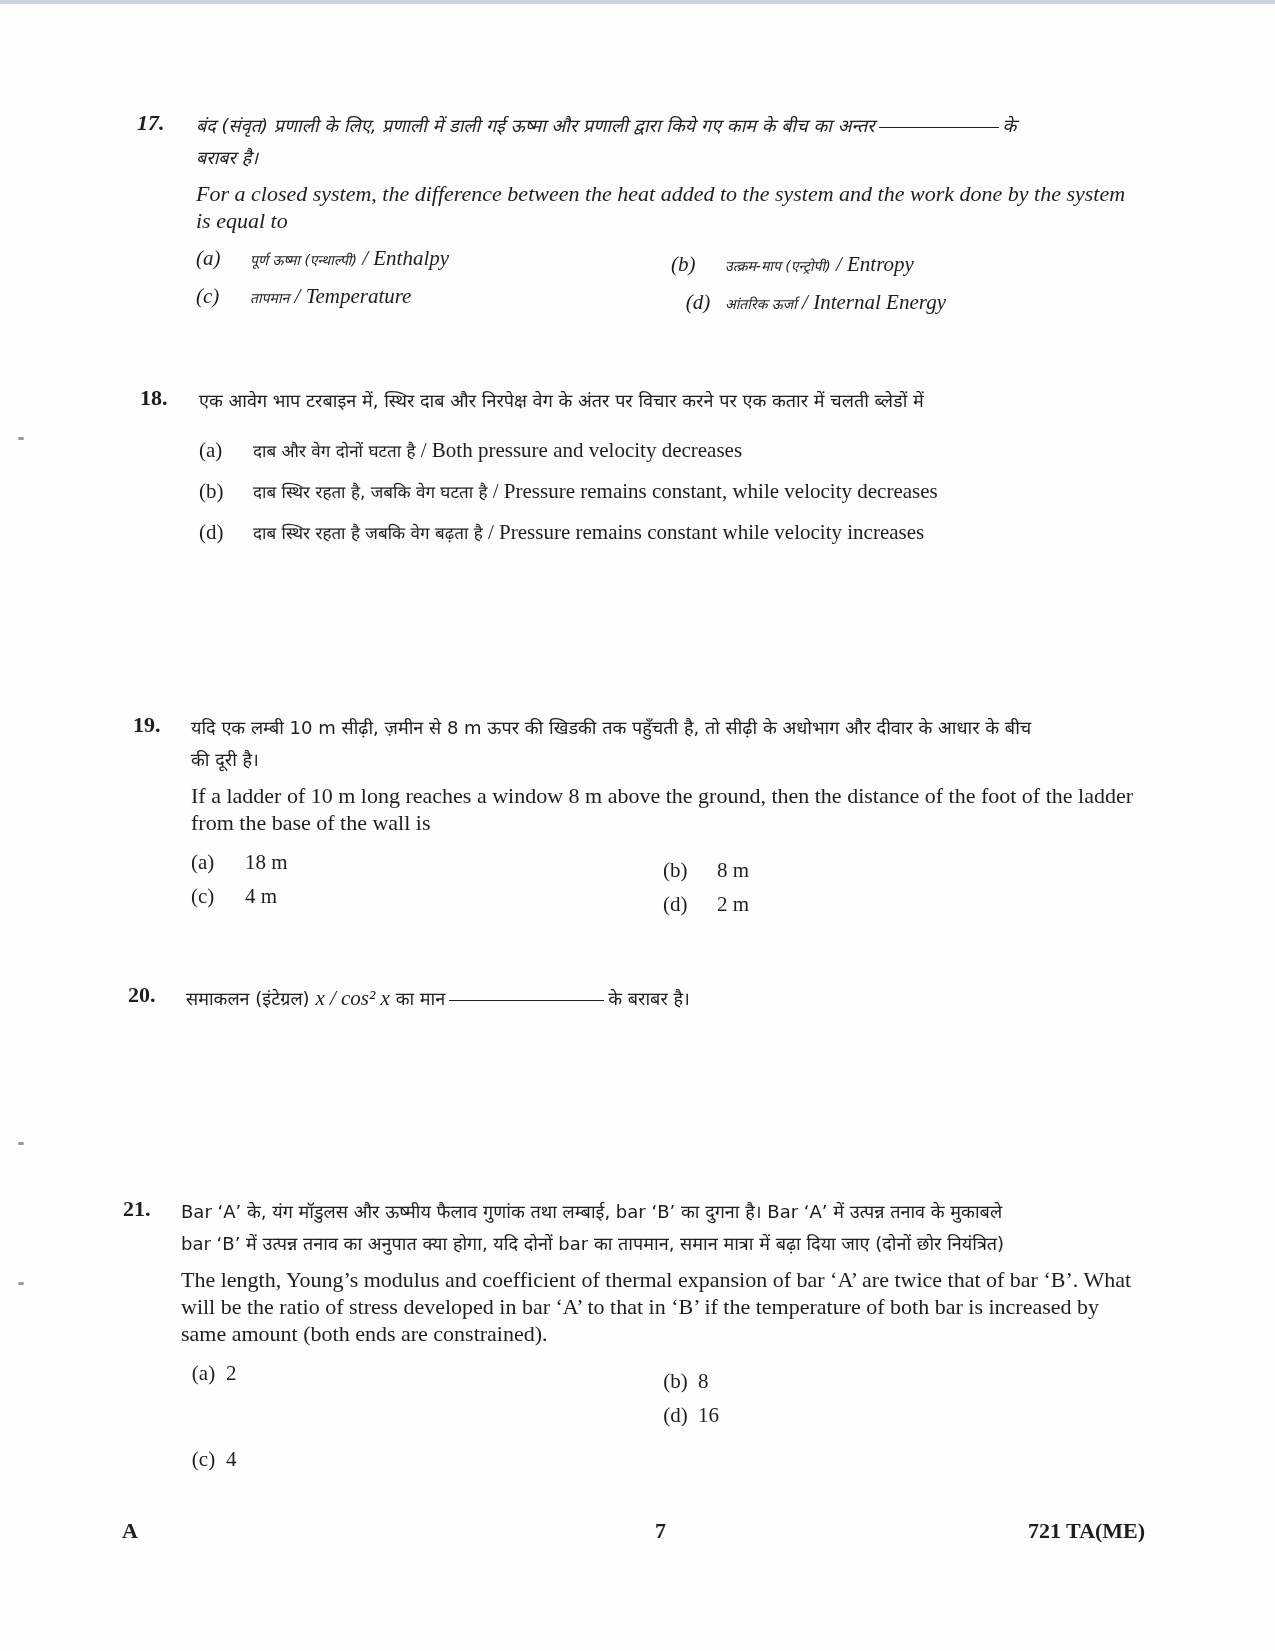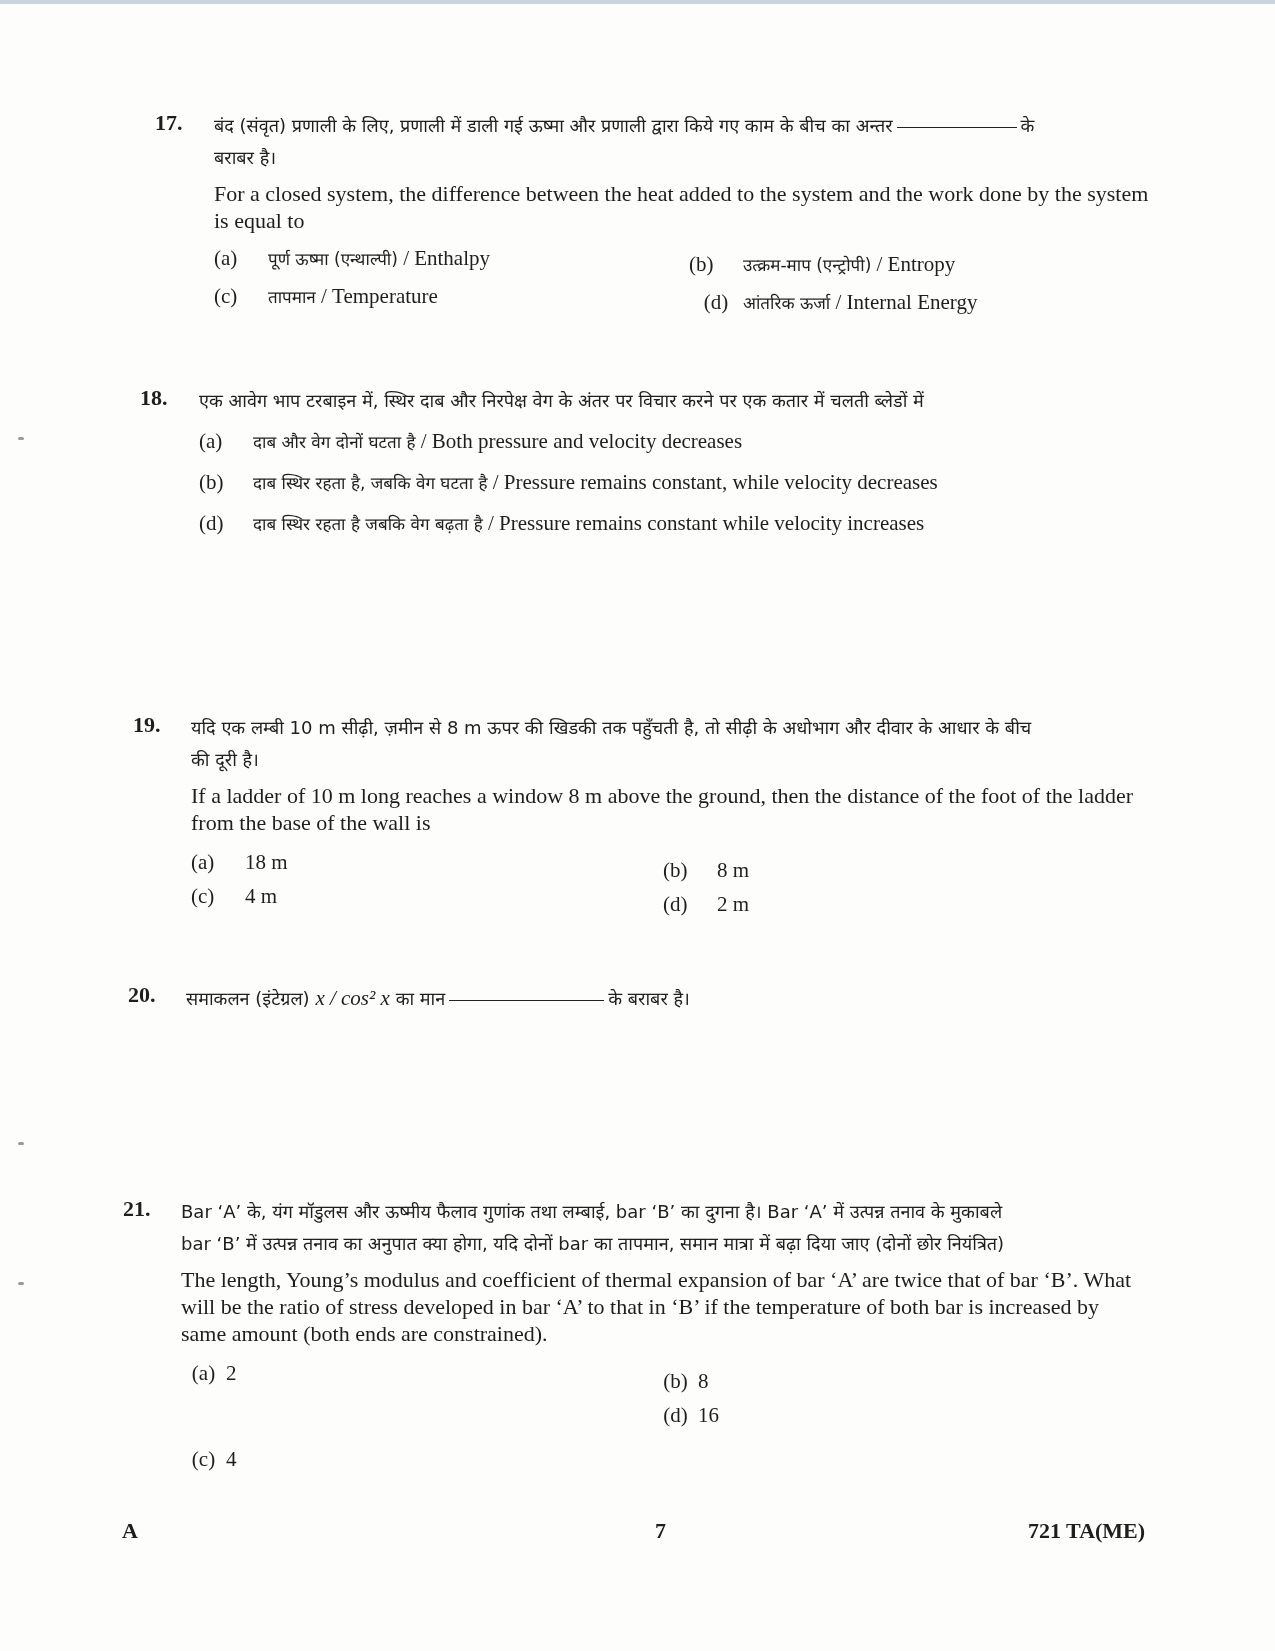--- a/index.html
+++ b/index.html
@@ -9,61 +9,61 @@
   }
   .page { position: absolute; left: 0; top: 0; width: 1275px; height: 1651px; }
   .topline { position: absolute; left: 0; top: 0; width: 1275px; height: 4px; background: #c8d4e0; }
   .q { position: absolute; }
   .qnum { position: absolute; left: 0; top: 0; font-weight: bold; font-size: 22px; }
   .hindi { font-family: "DejaVu Sans", "Liberation Sans", sans-serif; font-size: 18px; line-height: 32px; }
   .eng { font-size: 22px; line-height: 27px; margin-top: 6px; }
   .opts { position: relative; margin-top: 8px; }
   .opt { position: absolute; font-size: 21px; white-space: nowrap; }
   .opt .lbl { display: inline-block; width: 54px; }
-  .opt .hi { font-family: "DejaVu Sans", sans-serif; font-size: 17px; }
+  .opt .hi { font-family: "DejaVu Sans", sans-serif; font-size: 14px; }
   .optv { display: block; font-size: 21px; line-height: 40px; white-space: nowrap; }
   .optv .lbl { display: inline-block; width: 54px; }
   .optv .hi { font-family: "DejaVu Sans", sans-serif; font-size: 17px; }
   .math { font-style: italic; }
   .blank { display: inline-block; width: 120px; border-bottom: 1.5px solid #222; vertical-align: middle; margin: 0 4px; }
   .footer { position: absolute; top: 1518px; font-weight: bold; font-size: 22px; }
   .mark { position: absolute; width: 6px; height: 3px; background: #9a9a9a; border-radius: 2px; }
 </style>
 </head>
 <body>
 
 <div class="page">
   <div class="topline"></div>
 
   <div class="mark" style="left:18px;top:437px;"></div>
   <div class="mark" style="left:18px;top:1142px;"></div>
   <div class="mark" style="left:18px;top:1282px;"></div>
 
-  <div class="q" style="left:155px;top:110px;width:1000px;">
+  <div class="q" style="left:137px;top:110px;width:1000px;font-style:italic;">
     <span class="qnum">17.</span>
     <div style="margin-left:59px;">
       <div class="hindi">
         <span>बंद (संवृत) प्रणाली के लिए, प्रणाली में डाली गई ऊष्मा और प्रणाली द्वारा किये गए काम के बीच का अन्तर</span><span class="blank"></span><span>के</span>
         <br><span>बराबर है।</span>
       </div>
       <div class="eng" style="width:940px;">For a closed system, the difference between the heat added to the system and the work done by the system is equal to</div>
       <div class="opts" style="height:80px;">
         <div class="opt" style="left:0;top:4px;"><span class="lbl">(a)</span><span class="hi">पूर्ण ऊष्मा (एन्थाल्पी)</span> <span>/ Enthalpy</span></div>
         <div class="opt" style="left:475px;top:10px;"><span class="lbl">(b)</span><span class="hi">उत्क्रम-माप (एन्ट्रोपी)</span> <span>/ Entropy</span></div>
         <div class="opt" style="left:0;top:42px;"><span class="lbl">(c)</span><span class="hi">तापमान</span> <span>/ Temperature</span></div>
         <div class="opt" style="left:475px;top:48px;text-align:center;"><span class="lbl">(d)</span><span class="hi">आंतरिक ऊर्जा</span> <span>/ Internal Energy</span></div>
       </div>
     </div>
   </div>
 
   <div class="q" style="left:140px;top:385px;width:1010px;">
     <span class="qnum">18.</span>
     <div style="margin-left:59px;">
       <div class="hindi">एक आवेग भाप टरबाइन में, स्थिर दाब और निरपेक्ष वेग के अंतर पर विचार करने पर एक कतार में चलती ब्लेडों में</div>
-      <div class="opts" style="margin-top:4px;">
+      <div class="opts" style="margin-top:13px;">
         <div class="optv"><span class="lbl">(a)</span><span class="hi">दाब और वेग दोनों घटता है</span> <span>/ Both pressure and velocity decreases</span></div>
         <div class="optv"><span class="lbl">(b)</span><span class="hi">दाब स्थिर रहता है, जबकि वेग घटता है</span> <span>/ Pressure remains constant, while velocity decreases</span></div>
         <div class="optv"><span class="lbl">(d)</span><span class="hi">दाब स्थिर रहता है जबकि वेग बढ़ता है</span> <span>/ Pressure remains constant while velocity increases</span></div>
       </div>
     </div>
   </div>
 
   <div class="q" style="left:133px;top:712px;width:1010px;">
     <span class="qnum">19.</span>
     <div style="margin-left:58px;">

